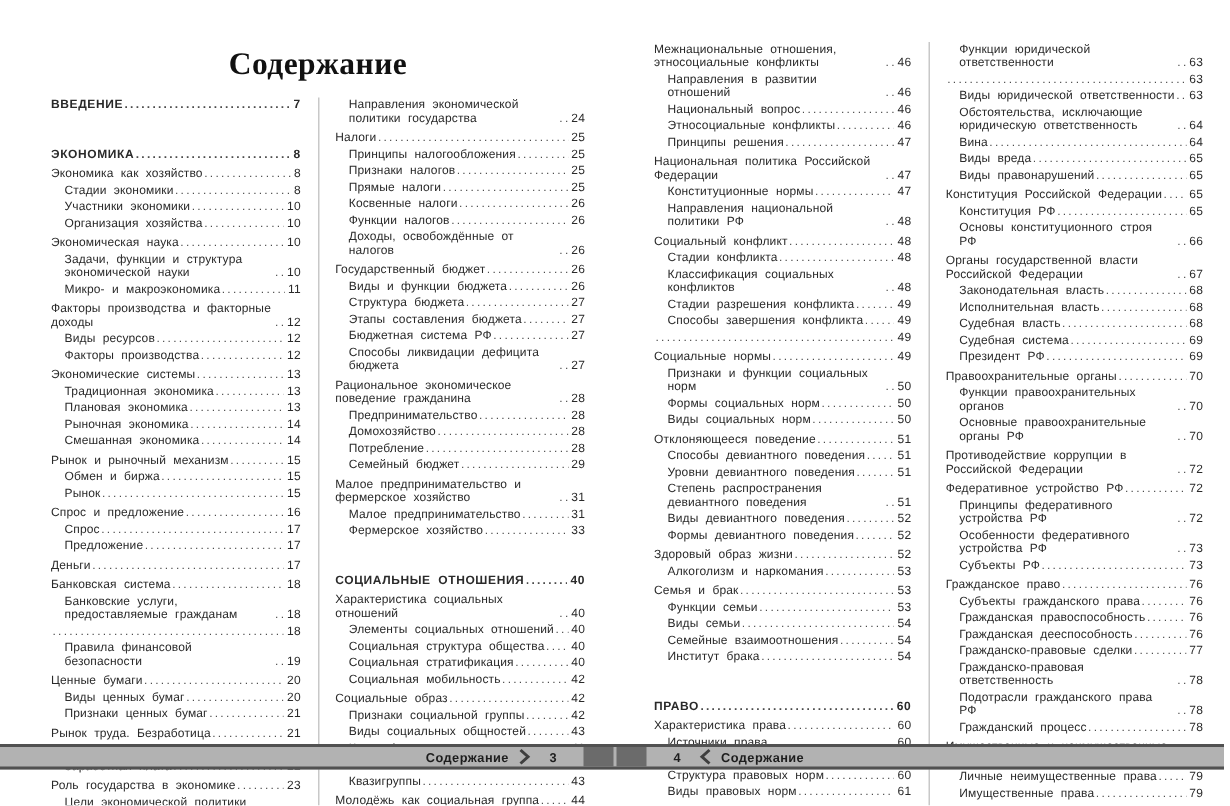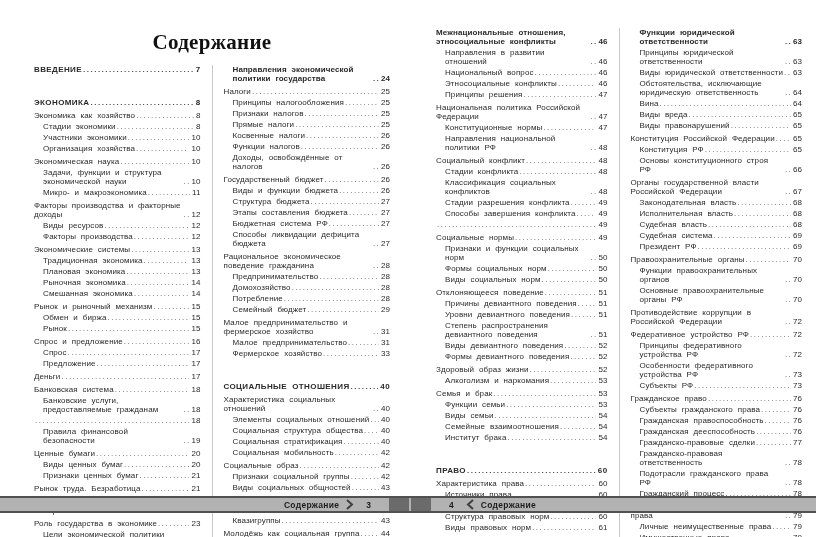--- a/index.html
+++ b/index.html
@@ -11,21 +11,21 @@
   .page.right{padding:28px 18px 0 26px;}
   .page-title{font-family:"Liberation Serif",serif;font-size:21px;font-weight:bold;
               text-align:center;color:#111;margin:0 0 10px 0;letter-spacing:0.3px;}
   .cols{display:flex;align-items:stretch;}
   .col{flex:1;min-width:0;}
   .col + .col{border-left:1px solid #c8c8c8;padding-left:11px;margin-left:11px;}
   .entry{display:flex;align-items:flex-end;font-size:8px;line-height:9px;
          letter-spacing:0.1px;word-spacing:2.5px;margin-top:2px;}
   .entry.lvl1{margin-top:4px;}
   .entry.lvl0{margin-top:24px;font-weight:bold;letter-spacing:0.4px;}
-  .col .entry:first-child{margin-top:0;font-weight:bold;}
+  .col .entry:first-child{margin-top:0;}
   .entry .t{flex:0 1 auto;}
   .entry.lvl2 .t{padding-left:9px;}
   .entry .leader{flex:1 1 6px;min-width:6px;overflow:hidden;white-space:nowrap;
                  color:#4a4a4a;margin:0 1px;line-height:9px;}
   .entry .leader::after{content:"...................................................................................";letter-spacing:1.5px;}
   .entry .pg{flex:0 0 auto;padding-left:1px;}
   .footer-bar{position:absolute;left:0;top:496px;width:820px;height:13px;box-sizing:content-box;
               background:#b2b2b2;border-top:2px solid #515151;border-bottom:2px solid #515151;
               display:flex;align-items:stretch;}
   .f-half{flex:1;display:flex;align-items:center;font-size:8.5px;font-weight:bold;color:#1d1d1d;}
@@ -504,21 +504,21 @@
               <span class="t">Виды социальных норм</span>
               <span class="leader"></span>
               <span class="pg">50</span>
             </div>
             <div class="entry lvl1">
               <span class="t">Отклоняющееся поведение</span>
               <span class="leader"></span>
               <span class="pg">51</span>
             </div>
             <div class="entry lvl2">
-              <span class="t">Причины девиантного поведения</span>
+              <span class="t">Способы девиантного поведения</span>
               <span class="leader"></span>
               <span class="pg">51</span>
             </div>
             <div class="entry lvl2">
               <span class="t">Уровни девиантного поведения</span>
               <span class="leader"></span>
               <span class="pg">51</span>
             </div>
             <div class="entry lvl2">
               <span class="t">Степень распространения девиантного поведения</span>
@@ -606,21 +606,20 @@
               <span class="pg">61</span>
             </div>
           </div>
         <div class="col">
             <div class="entry lvl2">
               <span class="t">Функции юридической ответственности</span>
               <span class="leader"></span>
               <span class="pg">63</span>
             </div>
             <div class="entry lvl2">
-              <span class="t">Принципы юридической ответственности</span>
               <span class="leader"></span>
               <span class="pg">63</span>
             </div>
             <div class="entry lvl2">
               <span class="t">Виды юридической ответственности</span>
               <span class="leader"></span>
               <span class="pg">63</span>
             </div>
             <div class="entry lvl2">
               <span class="t">Обстоятельства, исключающие юридическую ответственность</span>

